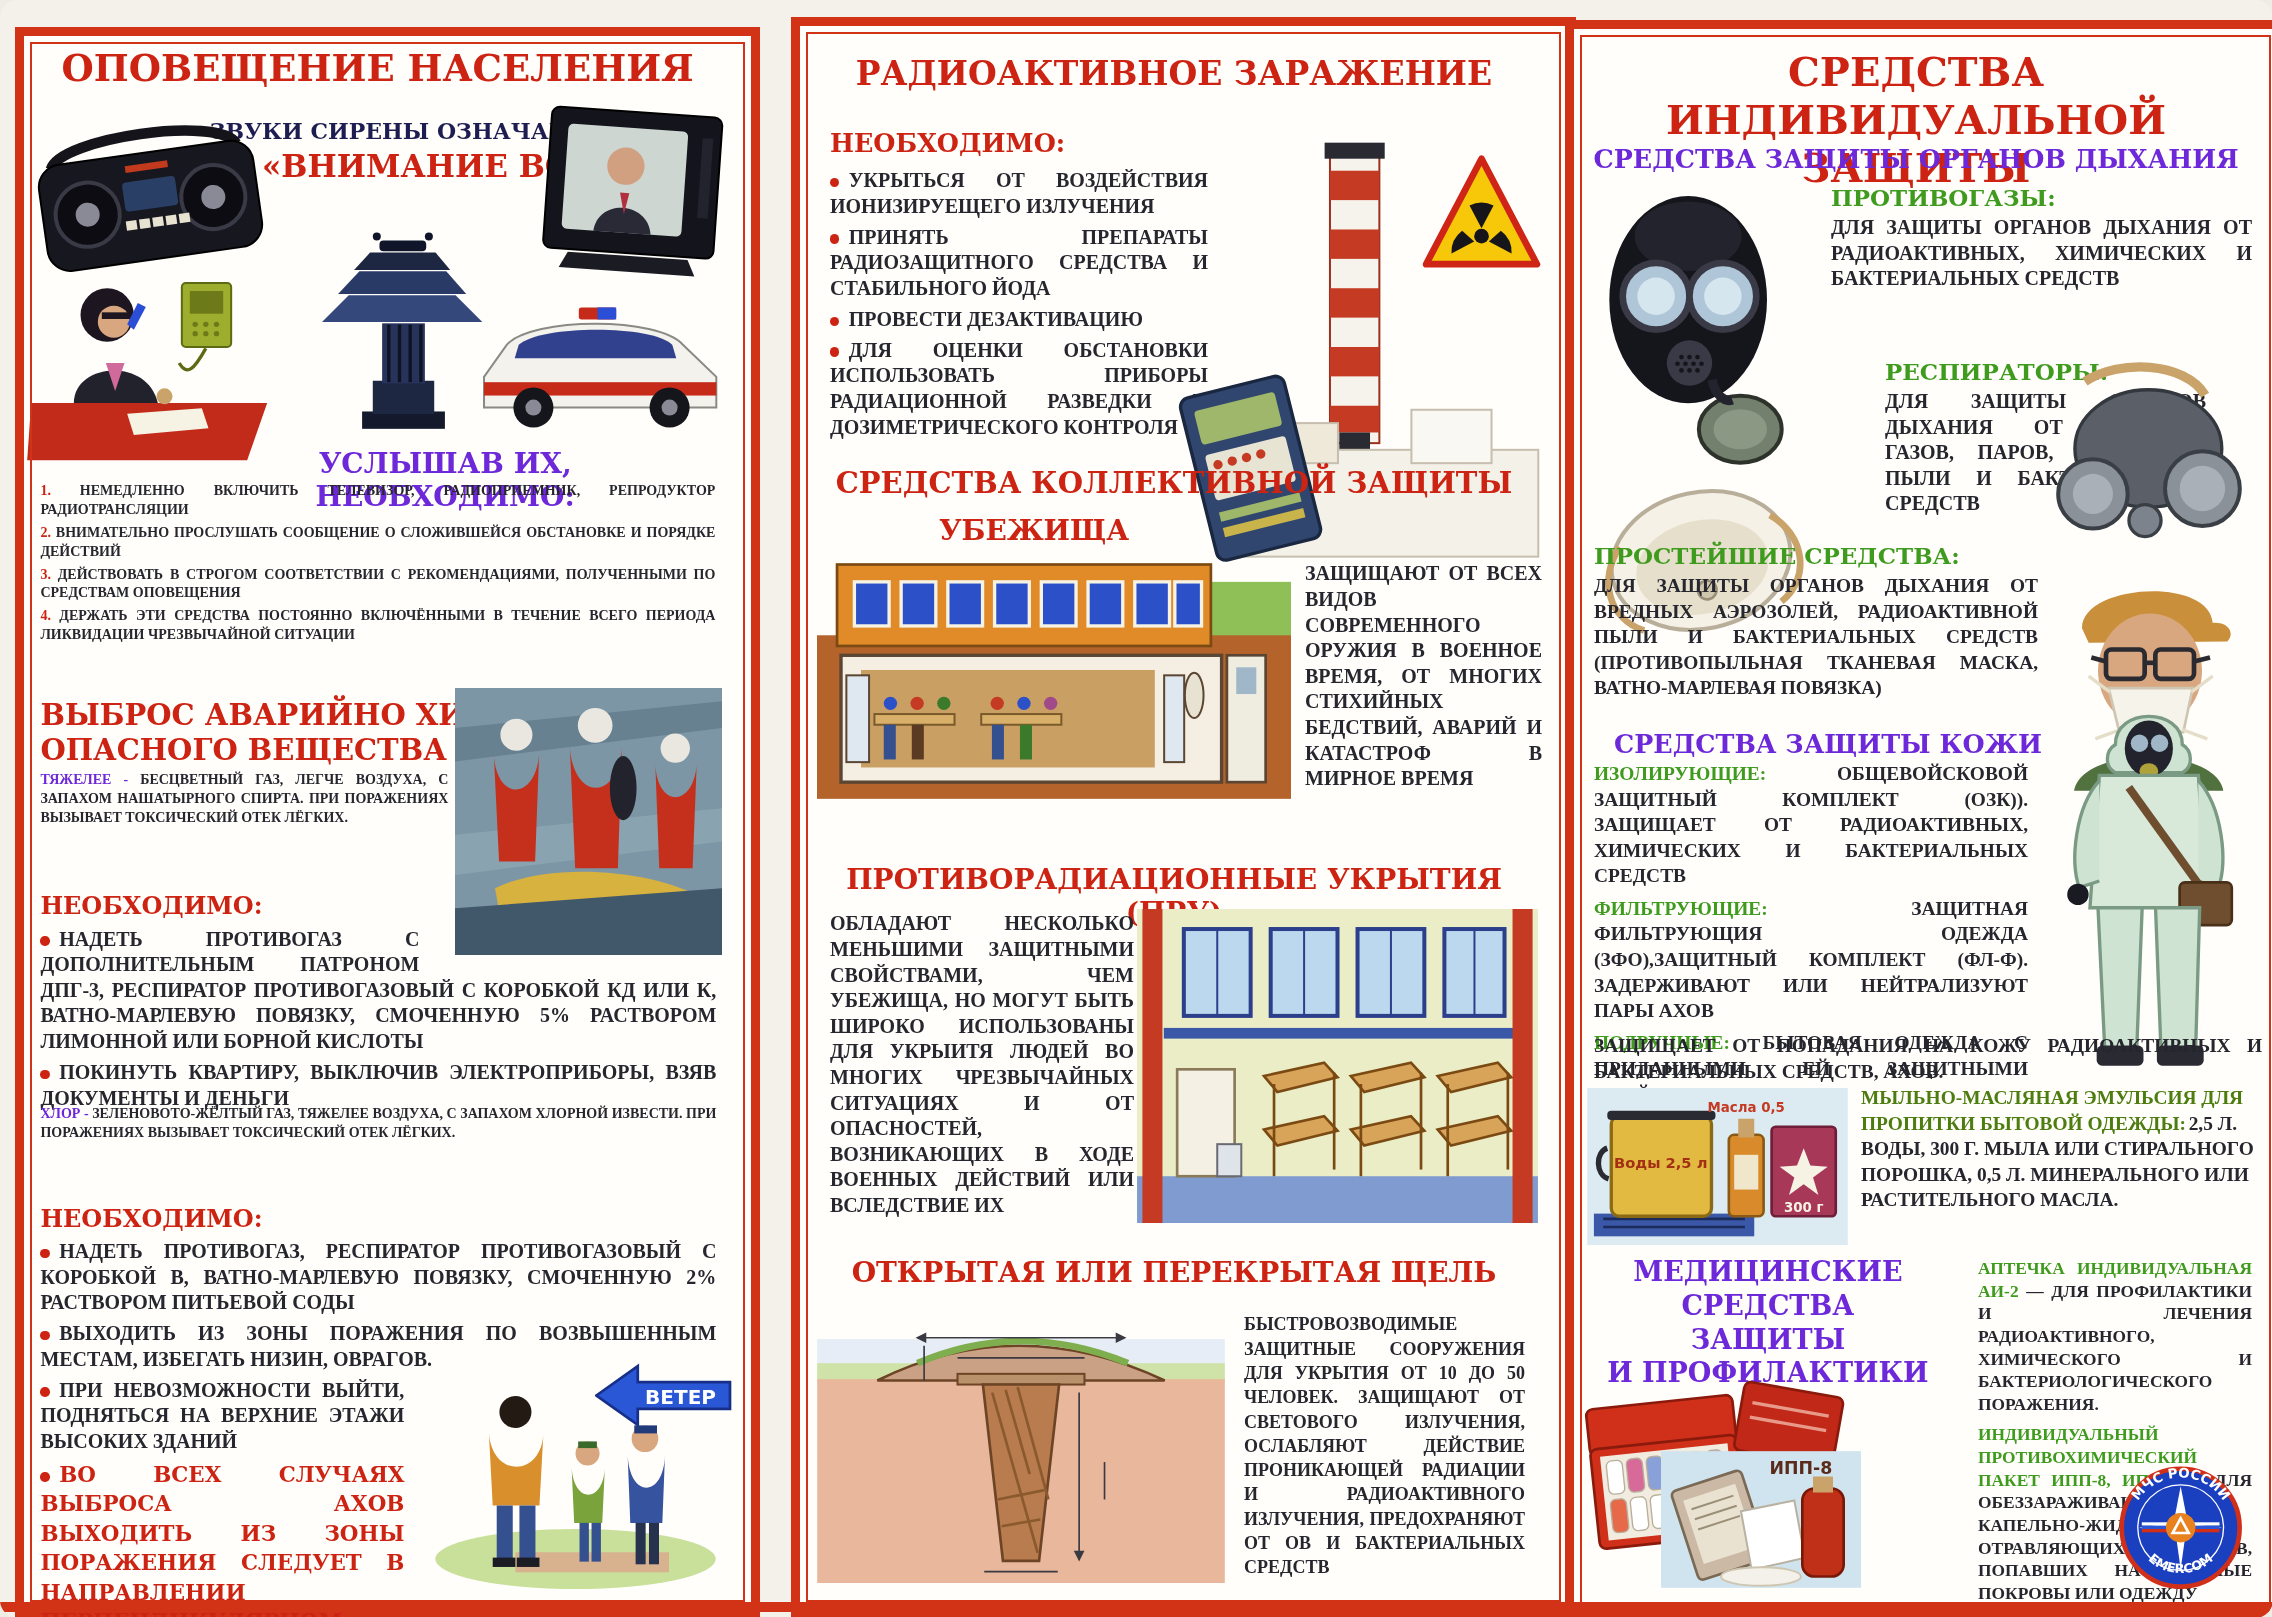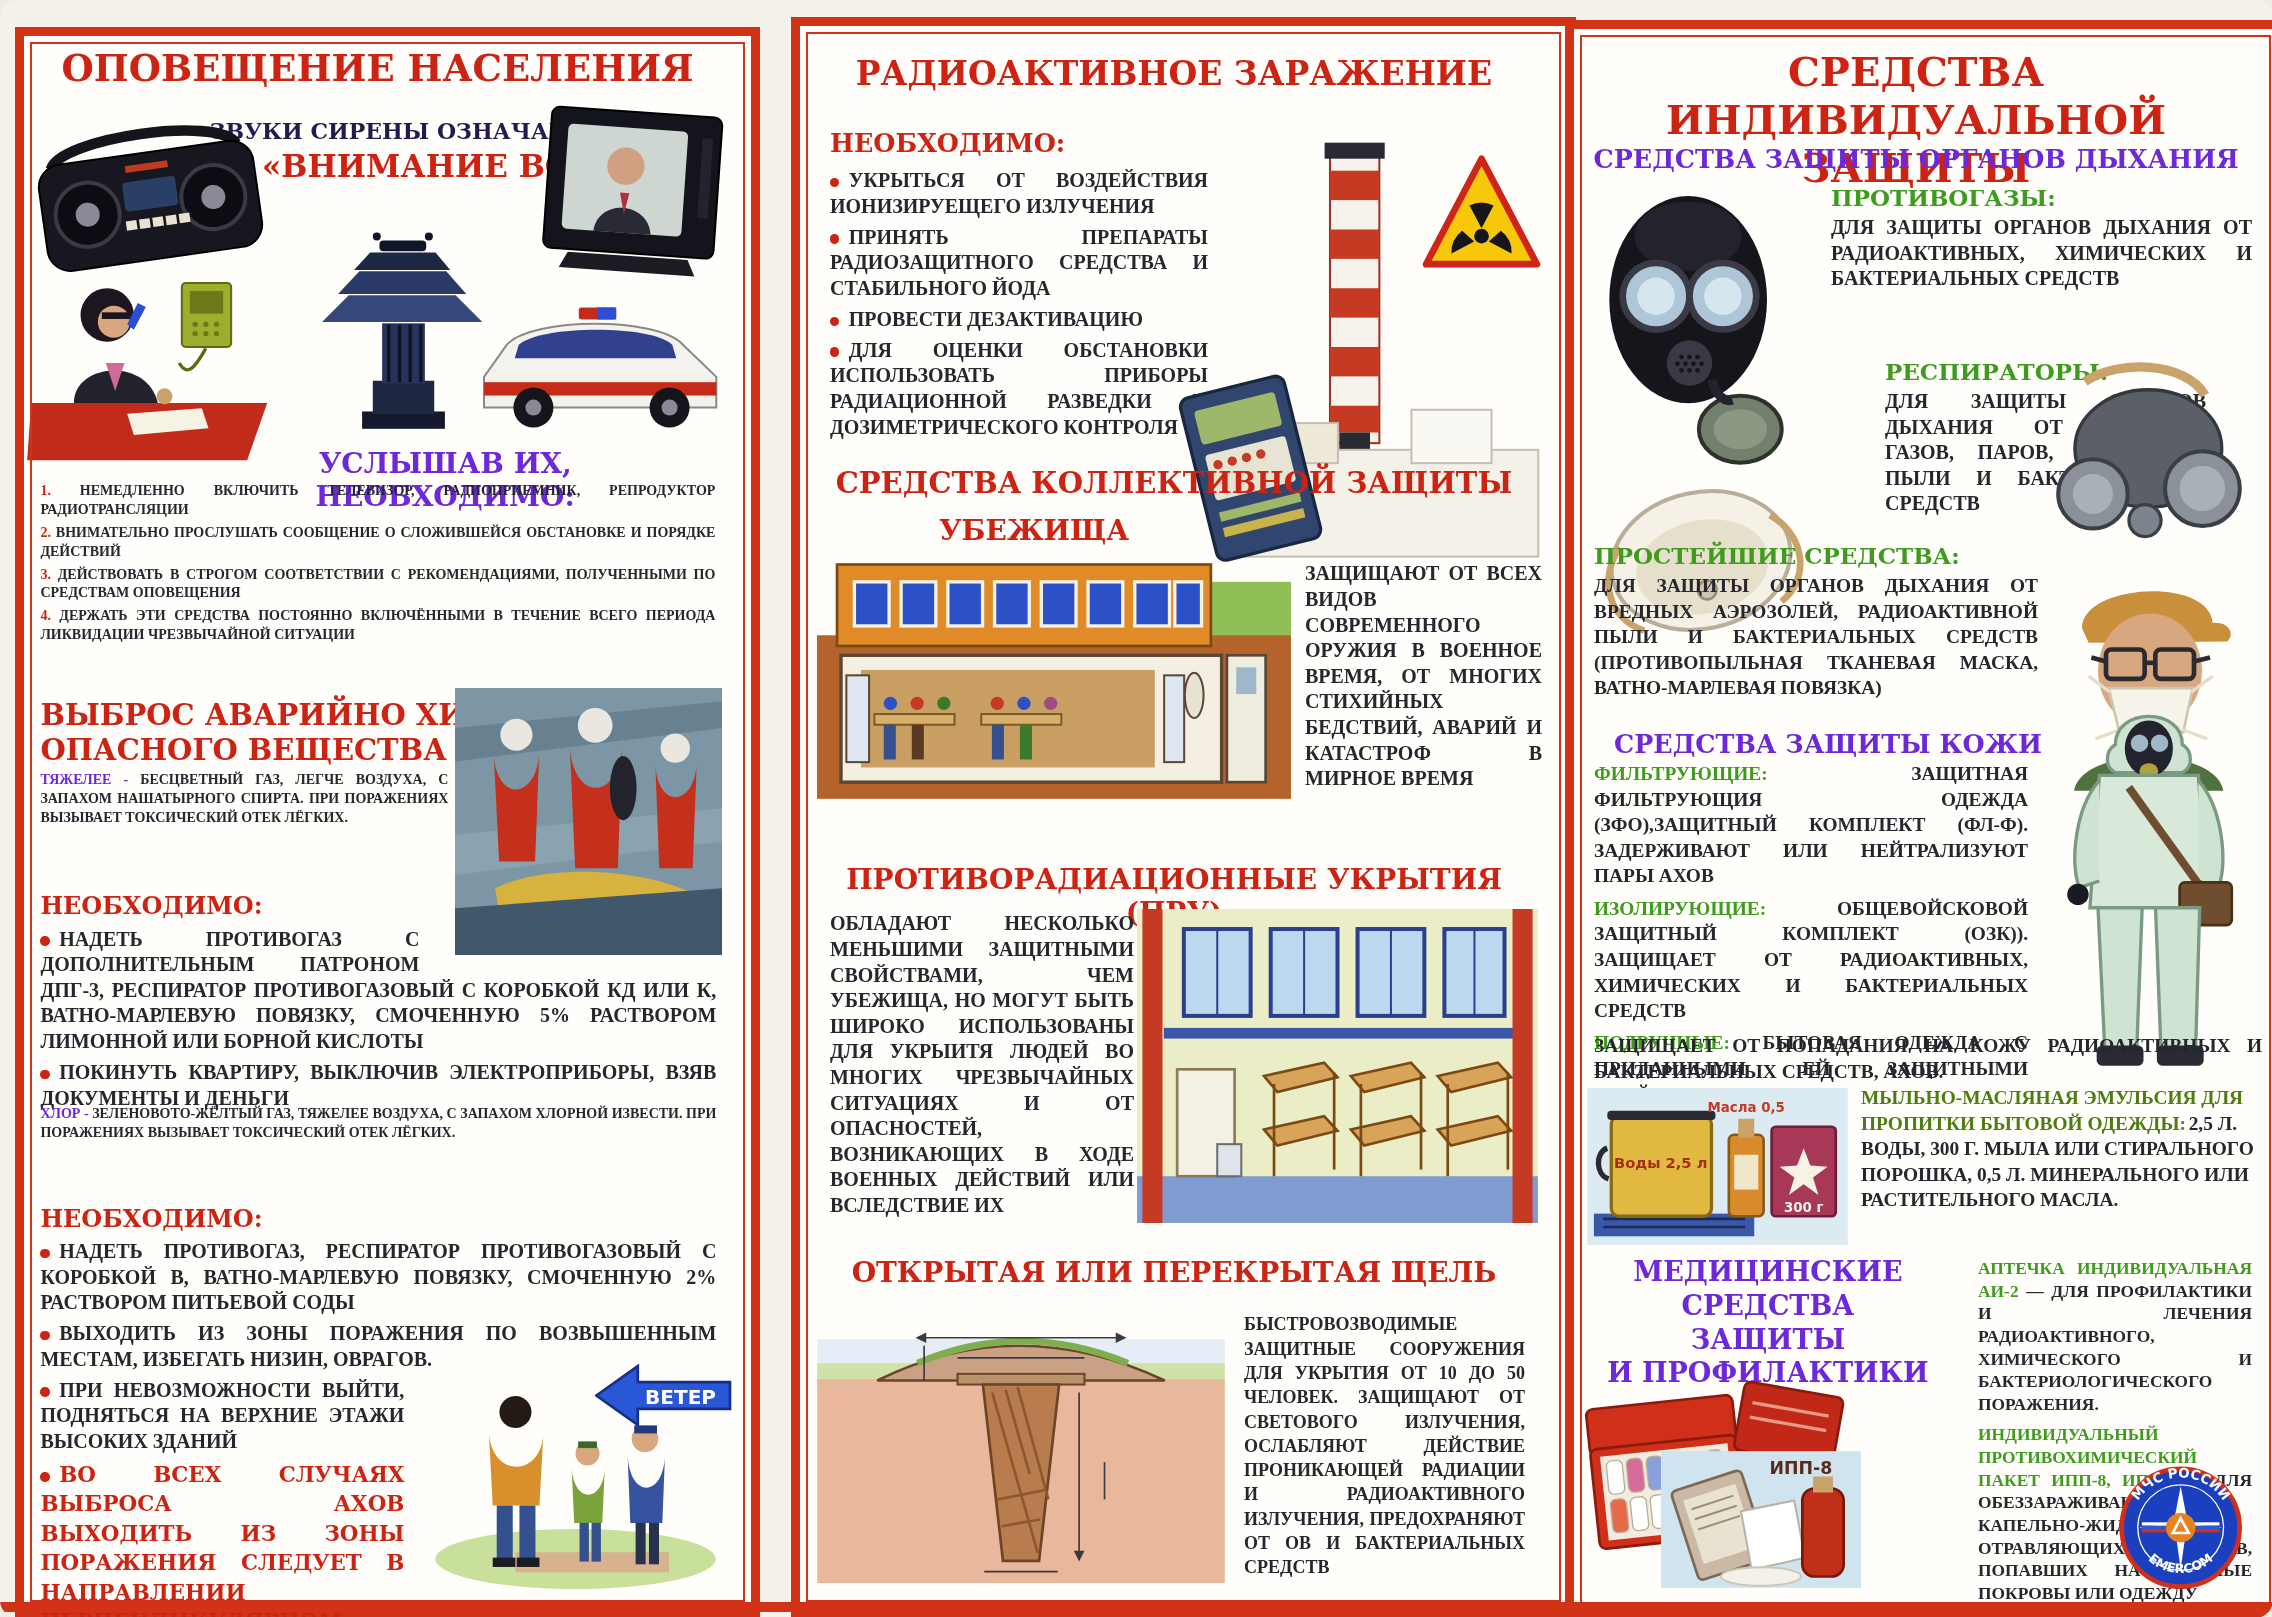--- a/index.html
+++ b/index.html
@@ -488,26 +488,26 @@
       <path d="M140,150 L248,300" stroke="#6e4e2e" stroke-width="12" fill="none"></path>
       <rect x="216" y="292" width="78" height="64" rx="8" fill="#6e4e2e" stroke="#4a3018" stroke-width="4"></rect>
       <path d="M94,330 L160,330 L152,540 L104,540 Z" fill="#cfe3d2" stroke="#7a9a84" stroke-width="5"></path>
       <path d="M180,330 L246,330 L240,540 L188,540 Z" fill="#cfe3d2" stroke="#7a9a84" stroke-width="5"></path>
       <rect x="92" y="536" width="70" height="30" rx="8" fill="#2a2a33"></rect>
         <rect x="182" y="536" width="70" height="30" rx="8" fill="#2a2a33"></rect>
     </svg>
 
     <div class="abs" style="left:20px;top:732px;width:434px;">
       <p class="para fs29" style="margin:0 0 6.7px 0;">
+        <span class="term green">ИЗОЛИРУЮЩИЕ:</span>
+        <span>ОБЩЕВОЙСКОВОЙ ЗАЩИТНЫЙ КОМПЛЕКТ (ОЗК)). ЗАЩИЩАЕТ ОТ РАДИОАКТИВНЫХ, ХИМИЧЕСКИХ И БАКТЕРИАЛЬНЫХ СРЕДСТВ</span>
+      </p>
+      <p class="para fs29" style="margin:0 0 6.7px 0;">
         <span class="term green">ФИЛЬТРУЮЩИЕ:</span>
         <span>ЗАЩИТНАЯ ФИЛЬТРУЮЩИЯ ОДЕЖДА (ЗФО),ЗАЩИТНЫЙ КОМПЛЕКТ (ФЛ-Ф). ЗАДЕРЖИВАЮТ ИЛИ НЕЙТРАЛИЗУЮТ ПАРЫ АХОВ</span>
-      </p>
-      <p class="para fs29" style="margin:0 0 6.7px 0;">
-        <span class="term green">ИЗОЛИРУЮЩИЕ:</span>
-        <span>ОБЩЕВОЙСКОВОЙ ЗАЩИТНЫЙ КОМПЛЕКТ (ОЗК)). ЗАЩИЩАЕТ ОТ РАДИОАКТИВНЫХ, ХИМИЧЕСКИХ И БАКТЕРИАЛЬНЫХ СРЕДСТВ</span>
       </p>
       <p class="para fs29" style="margin:0;">
         <span class="term green">ПОДРУЧНЫЕ:</span>
         <span>БЫТОВАЯ ОДЕЖДА С ПРИДАННЫМИ ЕЙ ЗАЩИТНЫМИ СВОЙСТВАМИ.</span>
       </p>
     </div>
     <div class="abs para fs29" style="left:20px;top:1004px;width:668px;">ЗАЩИЩАЕТ ОТ ПОПАДАНИЯ НА КОЖУ РАДИОАКТИВНЫХ И БАКТЕРИАЛЬНЫХ СРЕДСТВ, АХОВ.</div>
 
     <svg class="abs" style="left:13.4px;top:1059px;" width="261" height="157" viewBox="0 0 390 235">
       <rect width="390" height="235" fill="#dcebf2"></rect>

